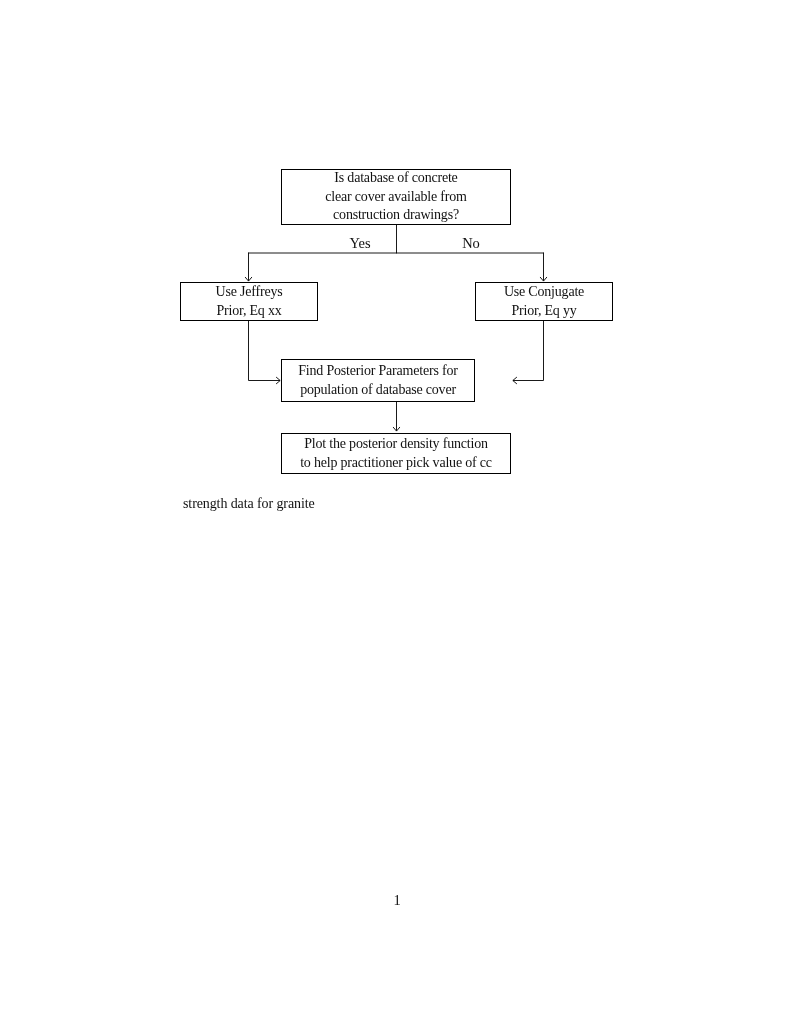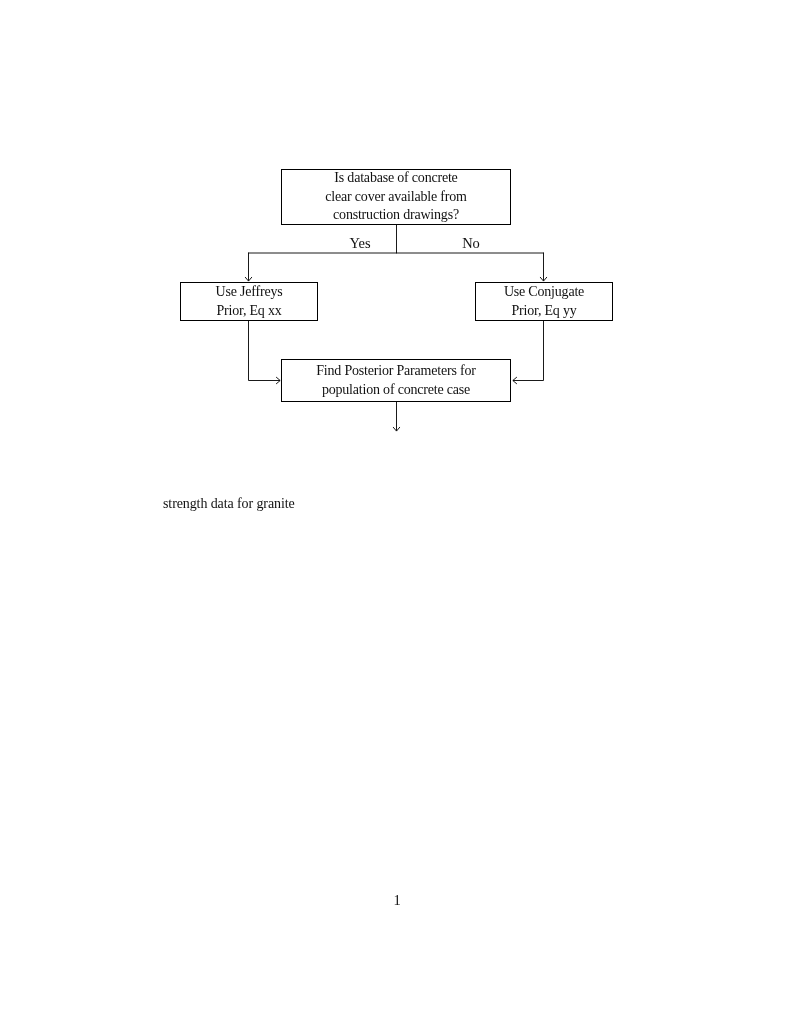--- a/index.html
+++ b/index.html
@@ -28,39 +28,39 @@
     justify-content: center;
     text-align: center;
     font-size: 14px;
     line-height: 18.5px;
     letter-spacing: -0.2px;
   }
   .box div { white-space: nowrap; }
   .box-decision  { left: 281px; top: 169px; width: 230px; height: 56px; }
   .box-jeffreys  { left: 180px; top: 282px; width: 138px; height: 39px; }
   .box-conjugate { left: 475px; top: 282px; width: 138px; height: 39px; }
-  .box-posterior { left: 281px; top: 359px; width: 230px; height: 43px; }
+  .box-posterior { left: 281px; top: 359px; width: 194px; height: 43px; }
   .box-plot      { left: 281px; top: 433px; width: 230px; height: 41px; }
   .branch-label {
     position: absolute;
     transform: translateX(-50%);
     font-size: 14.5px;
     line-height: 16px;
   }
   .label-yes { left: 322px; top: 235px; margin-left: 38px; }
   .label-no  { left: 471px; top: 235px; font-family: Liberation Serif, serif; }
   .caption {
     position: absolute;
     left: 163px; top: 494px; width: 468px;
     font-size: 14px;
     line-height: 20.6px;
     letter-spacing: -0.1px;
   }
   .cap-line { text-align: justify; text-align-last: justify; }
-  .cap-line.cap-last { text-align: left; text-align-last: left; }
+  .cap-line.cap-last { text-align: left; text-align-last: left; margin-left: 20px; }
   .math-f { font-style: italic; }
   .math-sub { font-style: italic; font-size: 10px; }
   .page-number {
     position: absolute;
     left: 0; top: 892px; width: 794px;
     text-align: center;
     font-size: 14.5px;
   }
 </style>
 </head>
@@ -97,23 +97,27 @@
     <div>Prior, Eq xx</div>
   </div>
 
   <div class="box box-conjugate">
     <div>Use Conjugate</div>
     <div>Prior, Eq yy</div>
   </div>
 
   <div class="box box-posterior">
     <div>Find Posterior Parameters for</div>
-    <div>population of concrete case</div>
+    <div>population of database cover</div>
   </div>
 
+  <div class="box box-plot">
+    <div>Plot the posterior density function</div>
+    <div>to help practitioner pick value of cc</div>
+  </div>
 
   <div class="caption">
     <div class="cap-line cap-last">strength data for granite</div>
   </div>
 
   <div class="page-number">1</div>
 
 </div>
 
 </body></html>

